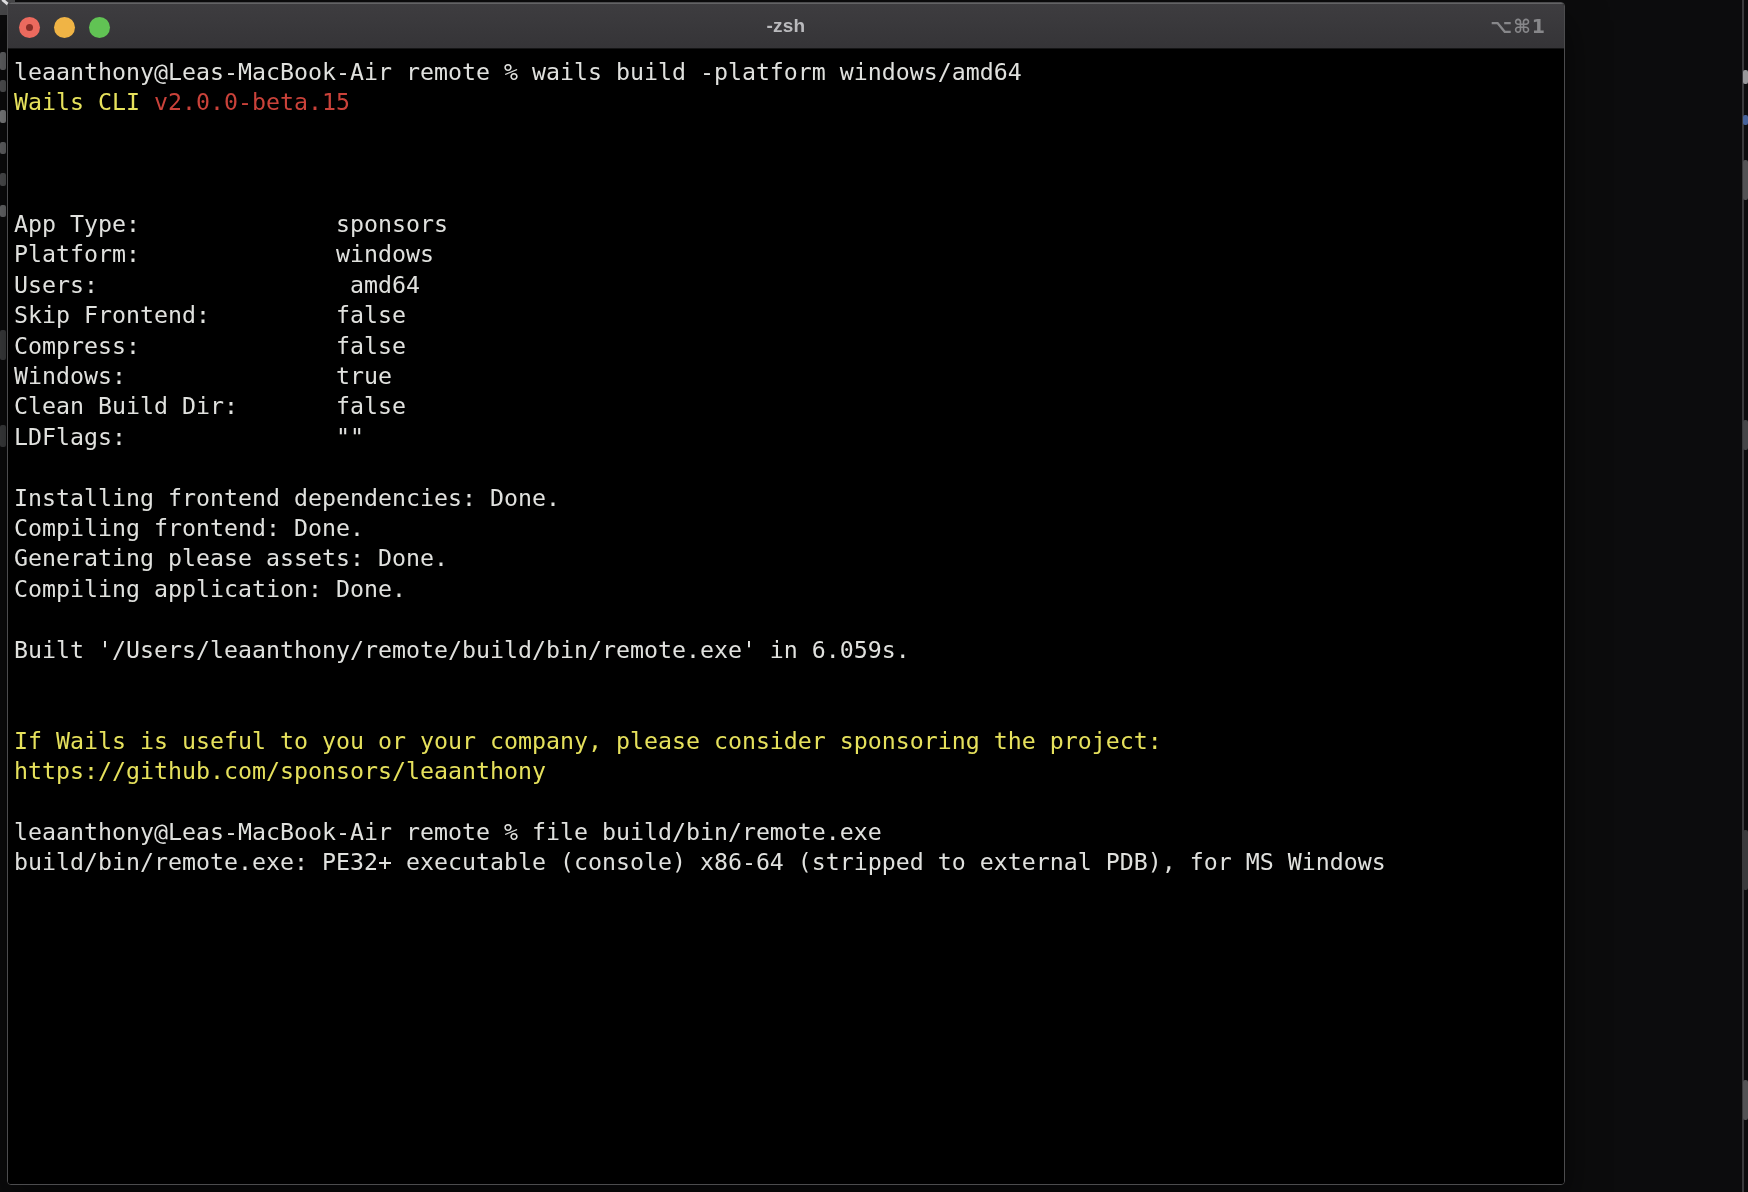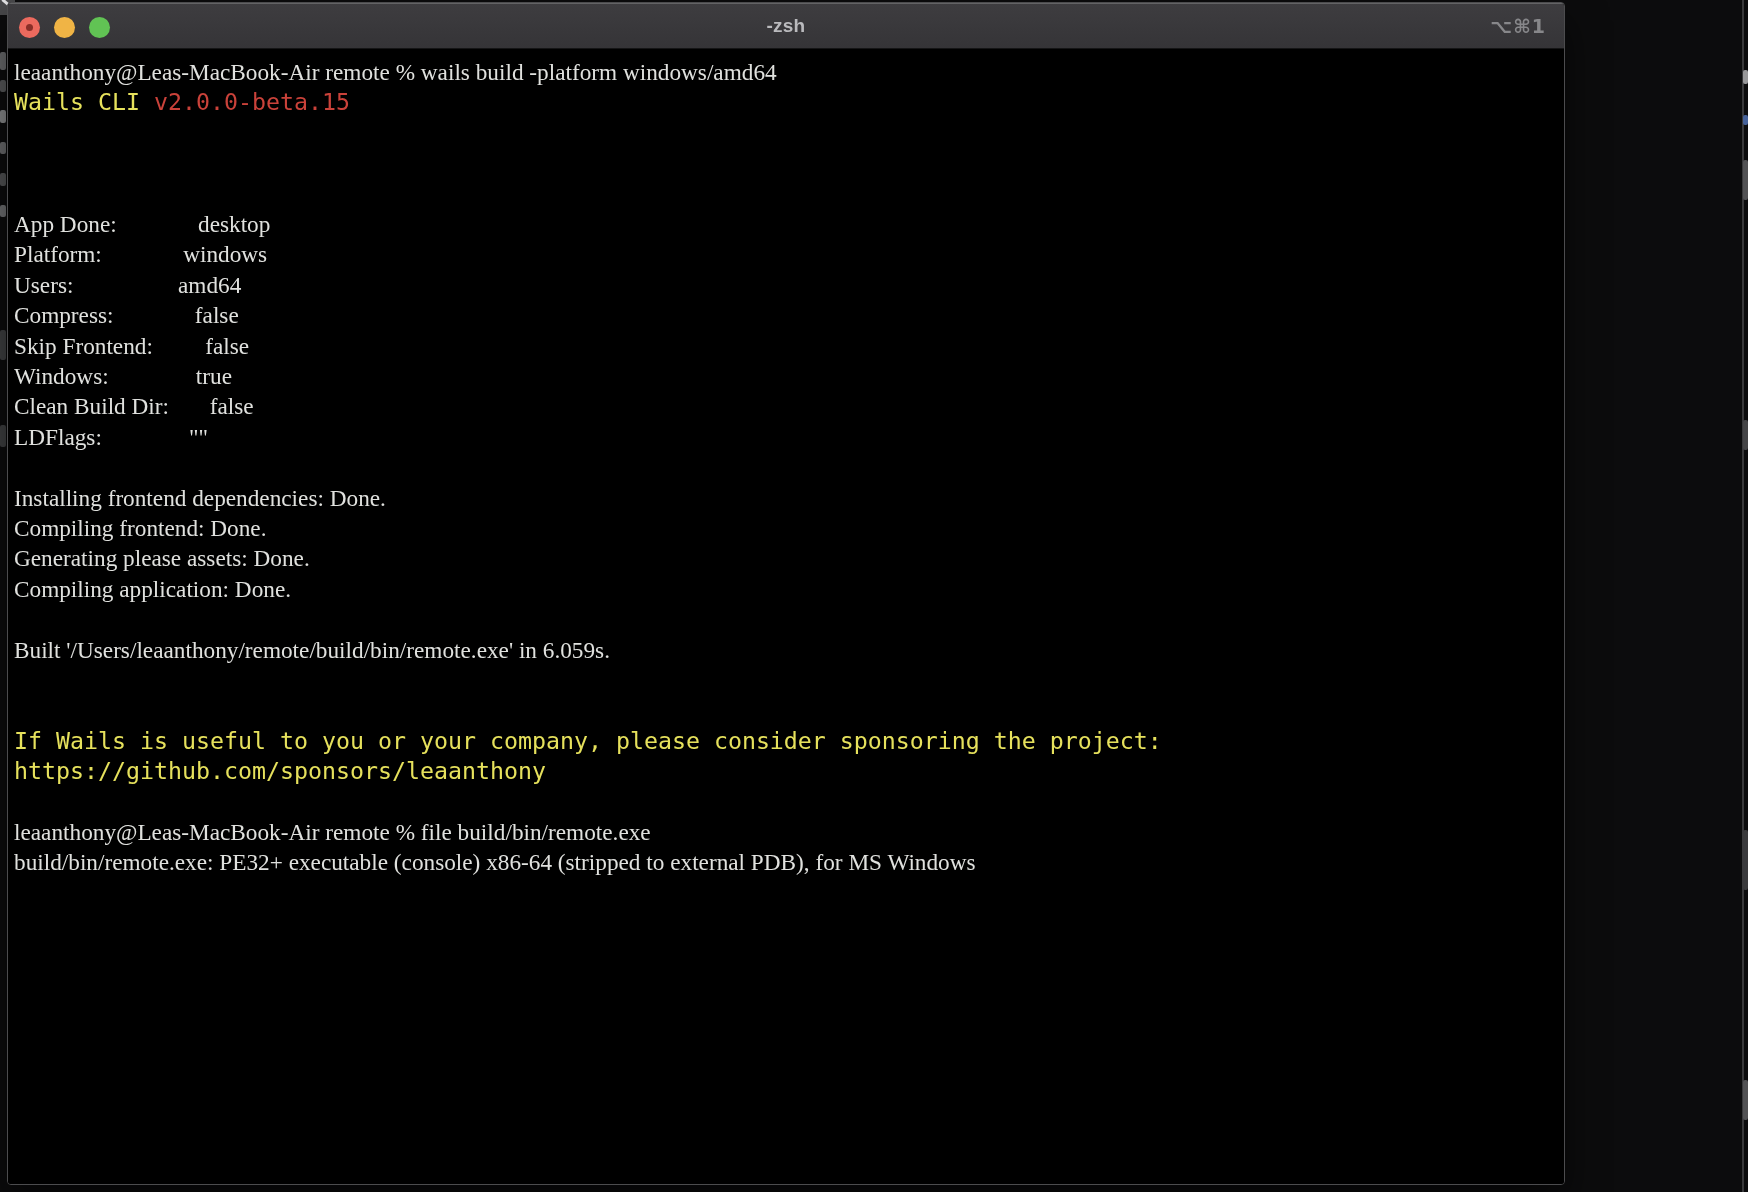--- a/index.html
+++ b/index.html
@@ -69,21 +69,21 @@
     cursor:text;
   }
   .term-line{
     font-family:"DejaVu Sans Mono","Liberation Mono",monospace;
     font-size:23.25px;
     line-height:30.4px;
     min-height:30.4px;
     white-space:pre;
     color:var(--default-text);
   }
-  .seg-default{color:var(--default-text);font-family:Liberation Serif, serif;}
+  .seg-default{color:var(--default-text);}
   .seg-yellow{color:var(--yellow);}
   .seg-red{color:var(--red);}
   .cursor{
     display:inline-block;width:14px;height:26px;
     background:var(--cursor);
     vertical-align:-5px;
   }
 </style>
 </head>
 <body>
@@ -119,25 +119,25 @@
     </div>
     <div class="title">-zsh</div>
     <div class="shortcut">⌥⌘1</div>
   </div>
   <div class="term" id="terminal-lines">
       <div class="term-line"><span class="seg-default">leaanthony@Leas-MacBook-Air remote % wails build -platform windows/amd64</span></div>
       <div class="term-line"><span class="seg-yellow">Wails CLI </span><span class="seg-red">v2.0.0-beta.15</span></div>
       <div class="term-line"></div>
       <div class="term-line"></div>
       <div class="term-line"></div>
-      <div class="term-line"><span class="seg-default">App Done:              desktop</span></div>
+      <div class="term-line"><span class="seg-default">App Type:              sponsors</span></div>
       <div class="term-line"><span class="seg-default">Platform:              windows</span></div>
       <div class="term-line"><span class="seg-default">Users:                  amd64</span></div>
+      <div class="term-line"><span class="seg-default">Skip Frontend:         false</span></div>
       <div class="term-line"><span class="seg-default">Compress:              false</span></div>
-      <div class="term-line"><span class="seg-default">Skip Frontend:         false</span></div>
       <div class="term-line"><span class="seg-default">Windows:               true</span></div>
       <div class="term-line"><span class="seg-default">Clean Build Dir:       false</span></div>
       <div class="term-line"><span class="seg-default">LDFlags:               ""</span></div>
       <div class="term-line"></div>
       <div class="term-line"><span class="seg-default">Installing frontend dependencies: Done.</span></div>
       <div class="term-line"><span class="seg-default">Compiling frontend: Done.</span></div>
       <div class="term-line"><span class="seg-default">Generating please assets: Done.</span></div>
       <div class="term-line"><span class="seg-default">Compiling application: Done.</span></div>
       <div class="term-line"></div>
       <div class="term-line"><span class="seg-default">Built '/Users/leaanthony/remote/build/bin/remote.exe' in 6.059s.</span></div>

